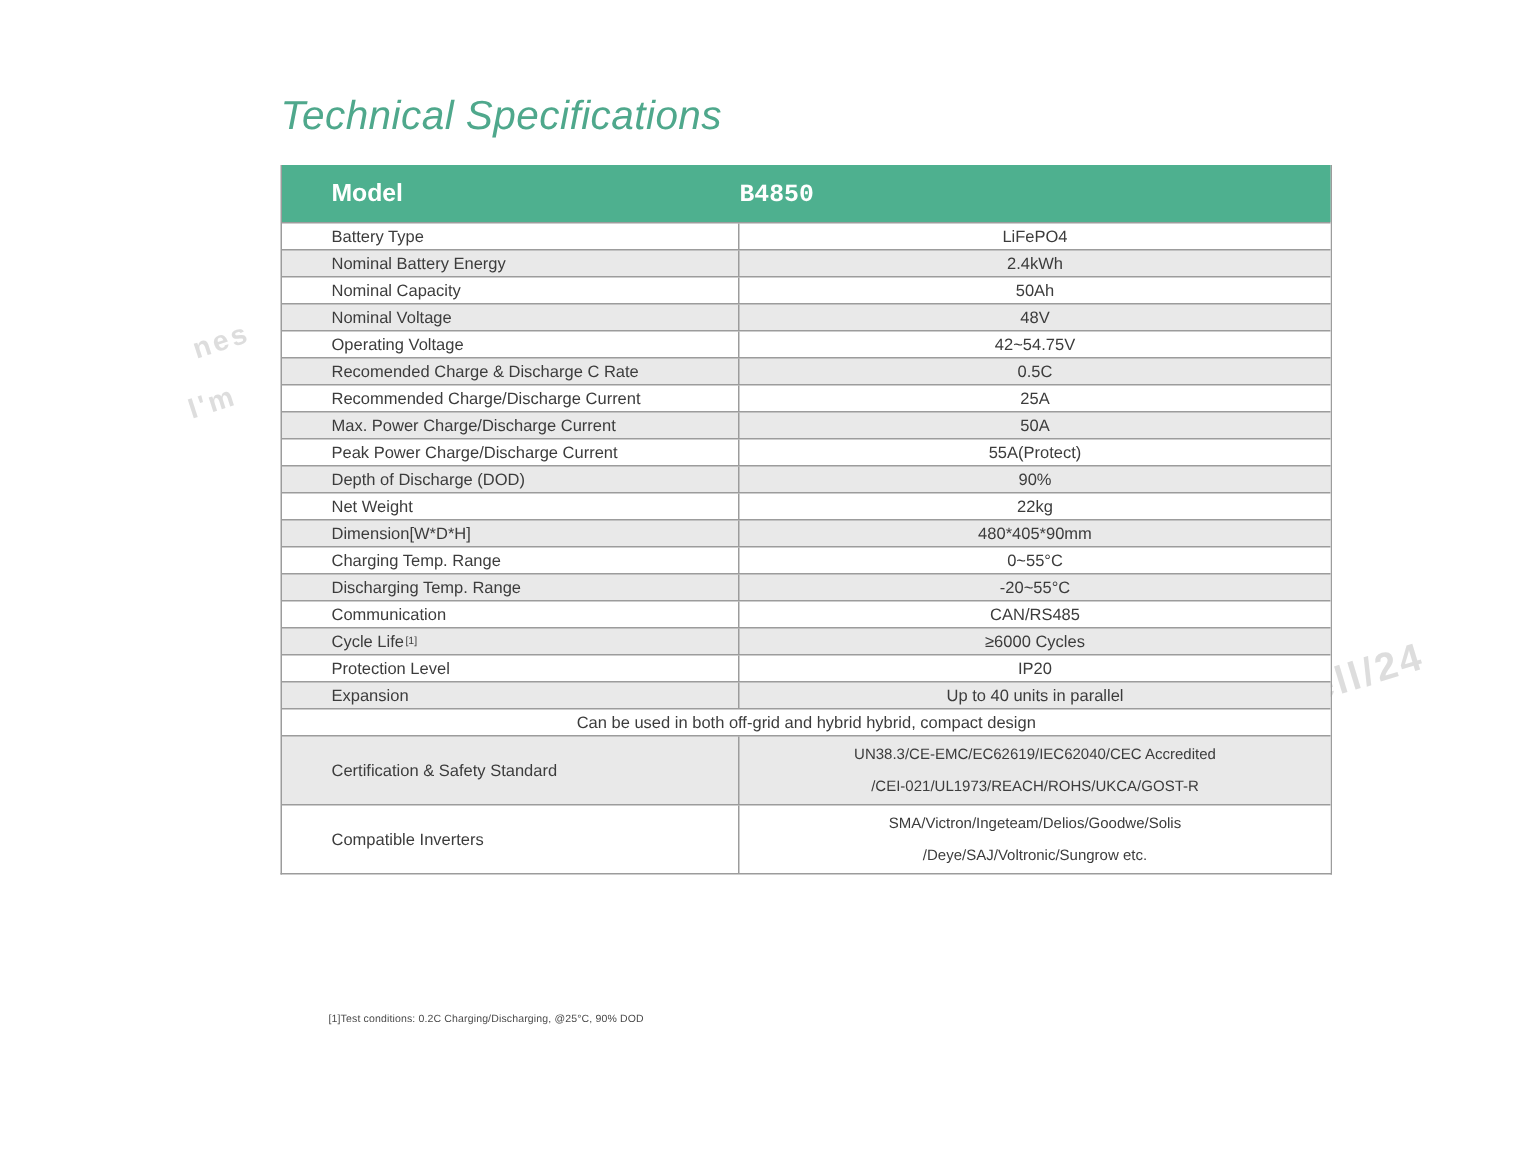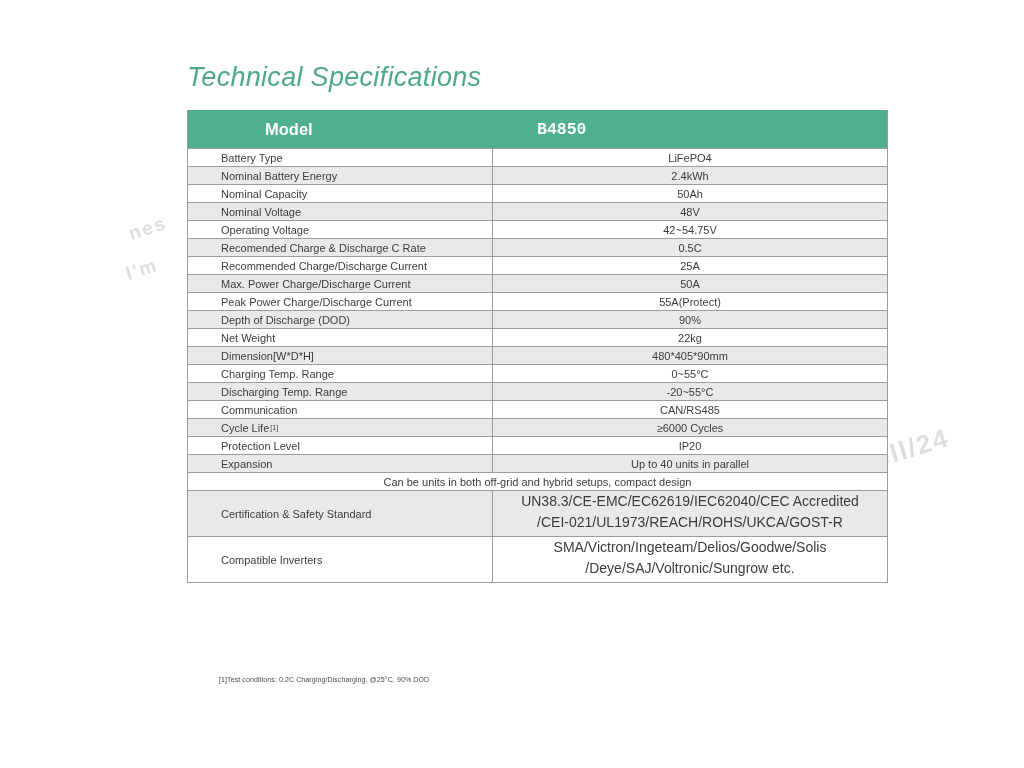--- a/index.html
+++ b/index.html
@@ -14,36 +14,36 @@
   }
 
   .spec-table {
     position: absolute; left: 187px; top: 110px; width: 701px;
     border: 1px solid #9c9c9c; border-top: none;
     font-size: 11px; color: #3c3c3c;
   }
 
   .thead {
     display: flex; height: 38px; background: #4eb08f; color: #ffffff;
-    font-weight: bold; font-size: 16.5px; align-items: center; padding-left: 44px;
+    font-weight: bold; font-size: 16.5px; align-items: center;
   }
   .thead .h-label { width: 305px; padding-left: 33px; }
   .thead .h-value { flex: 1; text-align: left; font-family: Liberation Mono, monospace; }
 
   .tbody { width: 100%; }
 
   .row { display: flex; height: 18px; background: #ffffff; border-top: 1px solid #9c9c9c; }
   .row.alt { background: #e9e9e9; }
   .row.tall { height: 46px; }
 
   .cell { display: flex; align-items: center; }
   .cell.label { width: 305px; padding-left: 33px; border-right: 1px solid #9c9c9c; }
   .cell.label sup { font-size: 7px; line-height: 0; margin-left: 1px; }
   .cell.value { flex: 1; justify-content: center; text-align: center; }
-  .row.tall .cell.value { flex-direction: column; justify-content: flex-start; font-size: 14px; line-height: 21px; }
+  .row.tall .cell.value { flex-direction: column; justify-content: center; font-size: 10px; line-height: 21px; }
 
   .footnote {
     position: absolute; left: 219px; top: 676px;
     font-size: 7px; color: #4a4a4a; letter-spacing: 0.1px;
   }
 
   .watermark-layer { position: absolute; inset: 0; pointer-events: none; }
   .watermark {
     position: absolute; color: rgba(150,150,150,0.32);
     font-weight: bold; letter-spacing: 2px; white-space: nowrap;
@@ -137,21 +137,21 @@
         </div>
         <div class="row">
           <div class="cell label">Protection Level</div>
           <div class="cell value">IP20</div>
         </div>
         <div class="row alt">
           <div class="cell label">Expansion</div>
           <div class="cell value">Up to 40 units in parallel</div>
         </div>
         <div class="row">
-          <div class="cell value">Can be units in both off-grid and hybrid setups, compact design</div>
+          <div class="cell value">Can be used in both off-grid and hybrid hybrid, compact design</div>
         </div>
         <div class="row alt tall">
           <div class="cell label">Certification &amp; Safety Standard</div>
           <div class="cell value">
             <div>UN38.3/CE-EMC/EC62619/IEC62040/CEC Accredited</div>
             <div>/CEI-021/UL1973/REACH/ROHS/UKCA/GOST-R</div>
           </div>
         </div>
         <div class="row tall">
           <div class="cell label">Compatible Inverters</div>

